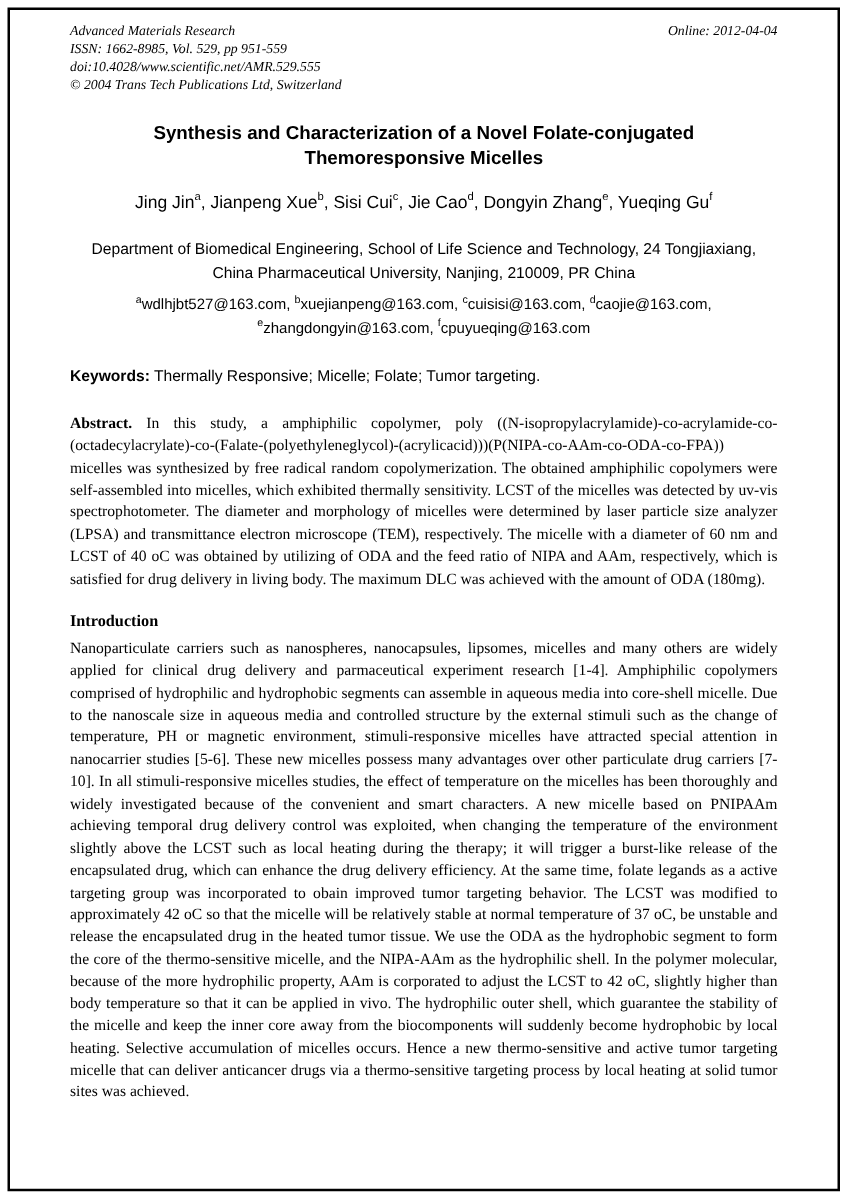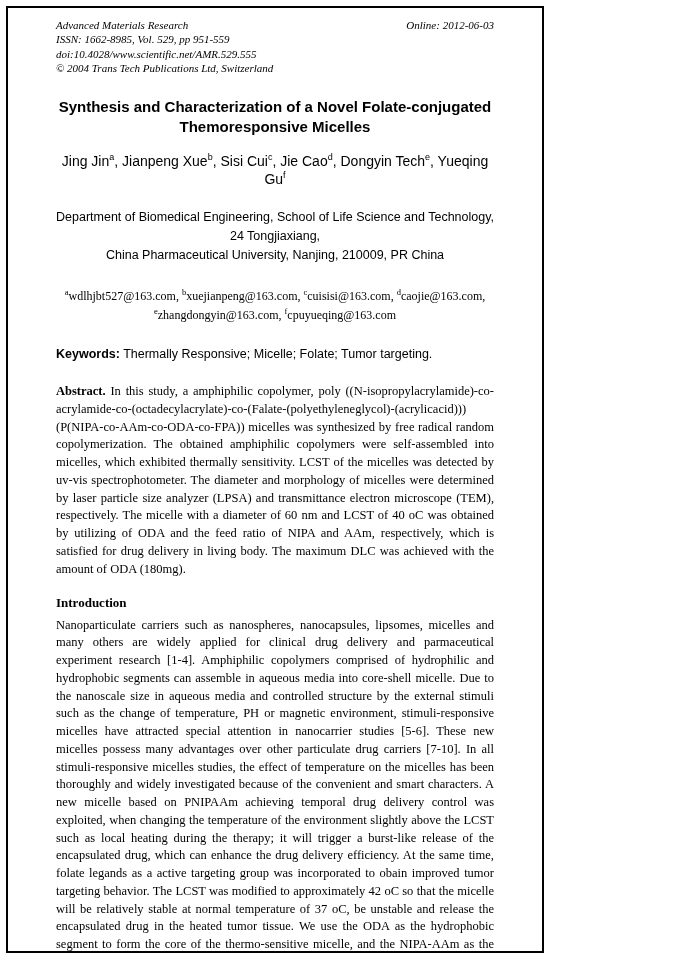--- a/index.html
+++ b/index.html
@@ -3,21 +3,21 @@
 <meta charset="utf-8">
 <style>
   * { margin: 0; padding: 0; box-sizing: border-box; }
   html, body { background: #fff; }
   body {
     width: 678px; height: 959px;
     font-family: "Liberation Serif", "DejaVu Serif", serif;
     color: var(--text, #000);
   }
   .page {
-    width: 538px; height: 947px; margin: 6px;
+    width: 666px; height: 947px; margin: 6px;
     border: 2px solid var(--border, #000);
     background: var(--page-bg, #fff);
     padding: 10px 48px 16px 48px;
     overflow: hidden;
   }
   .doc-header {
     display: flex; justify-content: space-between; align-items: flex-start;
     font-style: italic; font-size: 11px; line-height: 1.3;
   }
   .doc-header .left div { white-space: nowrap; }
@@ -31,22 +31,22 @@
     font-family: "Liberation Sans", "DejaVu Sans", sans-serif;
     font-size: 14px; line-height: 1.3;
   }
   .authors-line sup { font-size: 9px; }
   .affiliation {
     margin-top: 20px; text-align: center;
     font-family: "Liberation Sans", "DejaVu Sans", sans-serif;
     font-size: 12.5px; line-height: 1.5;
   }
   .emails {
-    margin-top: 22px; text-align: center;
-    font-family: Liberation Serif, serif;
+    margin-top: 6px; text-align: center;
+    font-family: Liberation Sans, sans-serif;
     font-size: 12px; line-height: 1.5;
   }
   .emails sup { font-size: 8.5px; }
   .keywords {
     margin-top: 22px;
     font-family: "Liberation Sans", "DejaVu Sans", sans-serif;
     font-size: 12.5px; line-height: 1.35;
   }
   .keywords .kw-label { font-weight: bold; text-align: center; }
   .abstract {
@@ -68,29 +68,29 @@
 
 <div class="page">
 
   <div class="doc-header">
     <div class="left">
       <div>Advanced Materials Research</div>
       <div>ISSN: 1662-8985, Vol. 529, pp 951-559</div>
       <div>doi:10.4028/www.scientific.net/AMR.529.555</div>
       <div>© 2004 Trans Tech Publications Ltd, Switzerland</div>
     </div>
-    <div class="right">Online: 2012-06-03</div>
+    <div class="right">Online: 2012-04-04</div>
   </div>
 
   <h1 class="paper-title">
     <div>Synthesis and Characterization of a Novel Folate-conjugated</div>
     <div>Themoresponsive Micelles</div>
   </h1>
 
-  <div class="authors-line"><span>Jing Jin</span><sup>a</sup>, <span>Jianpeng Xue</span><sup>b</sup>, <span>Sisi Cui</span><sup>c</sup>, <span>Jie Cao</span><sup>d</sup>, <span>Dongyin Tech</span><sup>e</sup>, <span>Yueqing Gu</span><sup>f</sup></div>
+  <div class="authors-line"><span>Jing Jin</span><sup>a</sup>, <span>Jianpeng Xue</span><sup>b</sup>, <span>Sisi Cui</span><sup>c</sup>, <span>Jie Cao</span><sup>d</sup>, <span>Dongyin Zhang</span><sup>e</sup>, <span>Yueqing Gu</span><sup>f</sup></div>
 
   <div class="affiliation">
     <div>Department of Biomedical Engineering, School of Life Science and Technology, 24 Tongjiaxiang,</div>
     <div>China Pharmaceutical University, Nanjing, 210009, PR China</div>
   </div>
 
   <div class="emails">
     <div><sup>a</sup>wdlhjbt527@163.com, <sup>b</sup>xuejianpeng@163.com, <sup>c</sup>cuisisi@163.com, <sup>d</sup>caojie@163.com,</div>
     <div><sup>e</sup>zhangdongyin@163.com, <sup>f</sup>cpuyueqing@163.com</div>
   </div>

